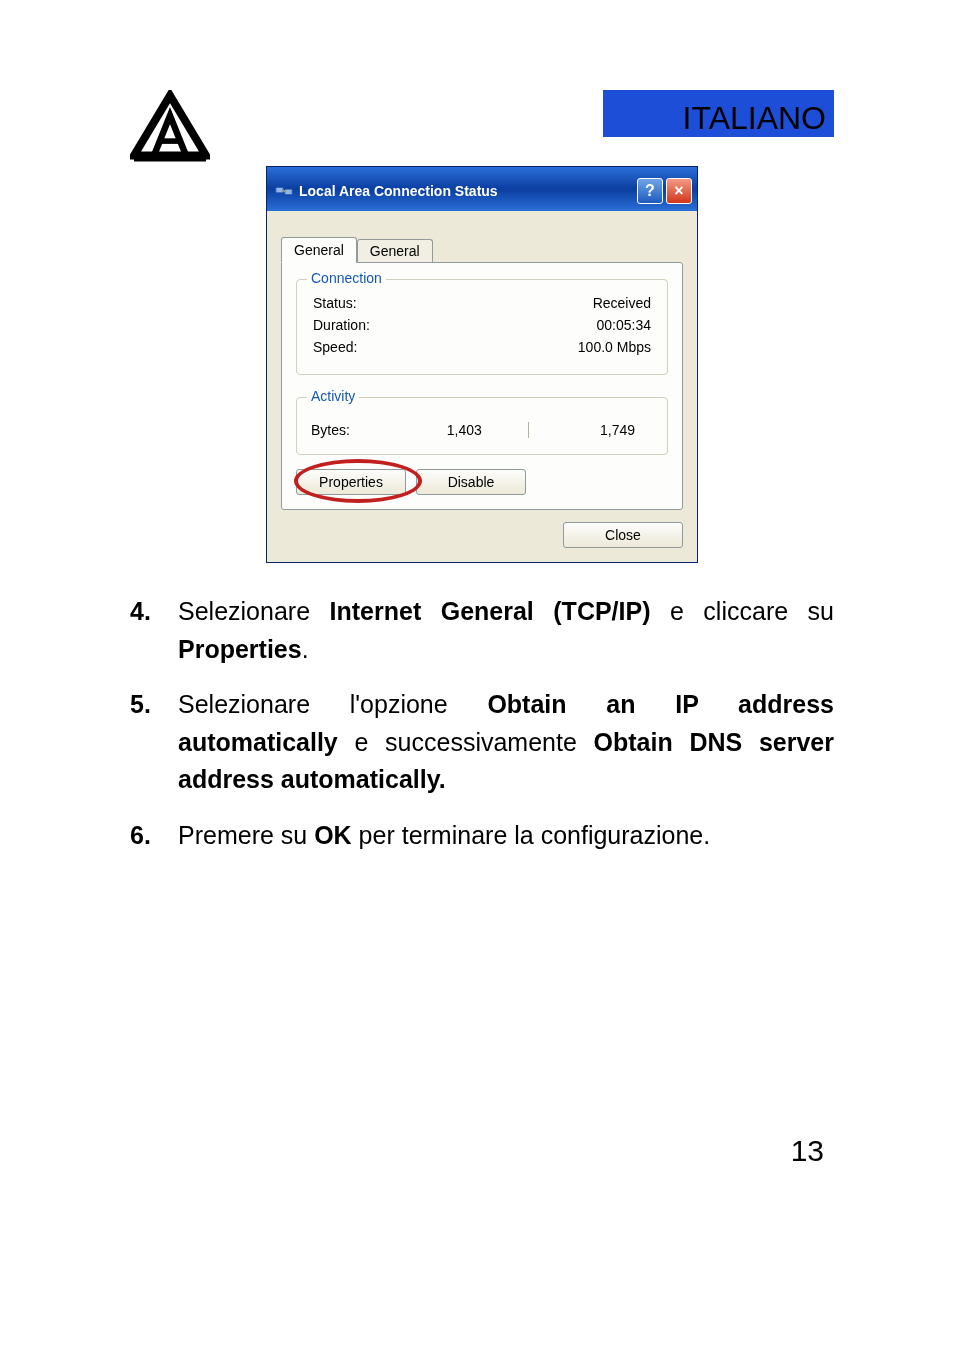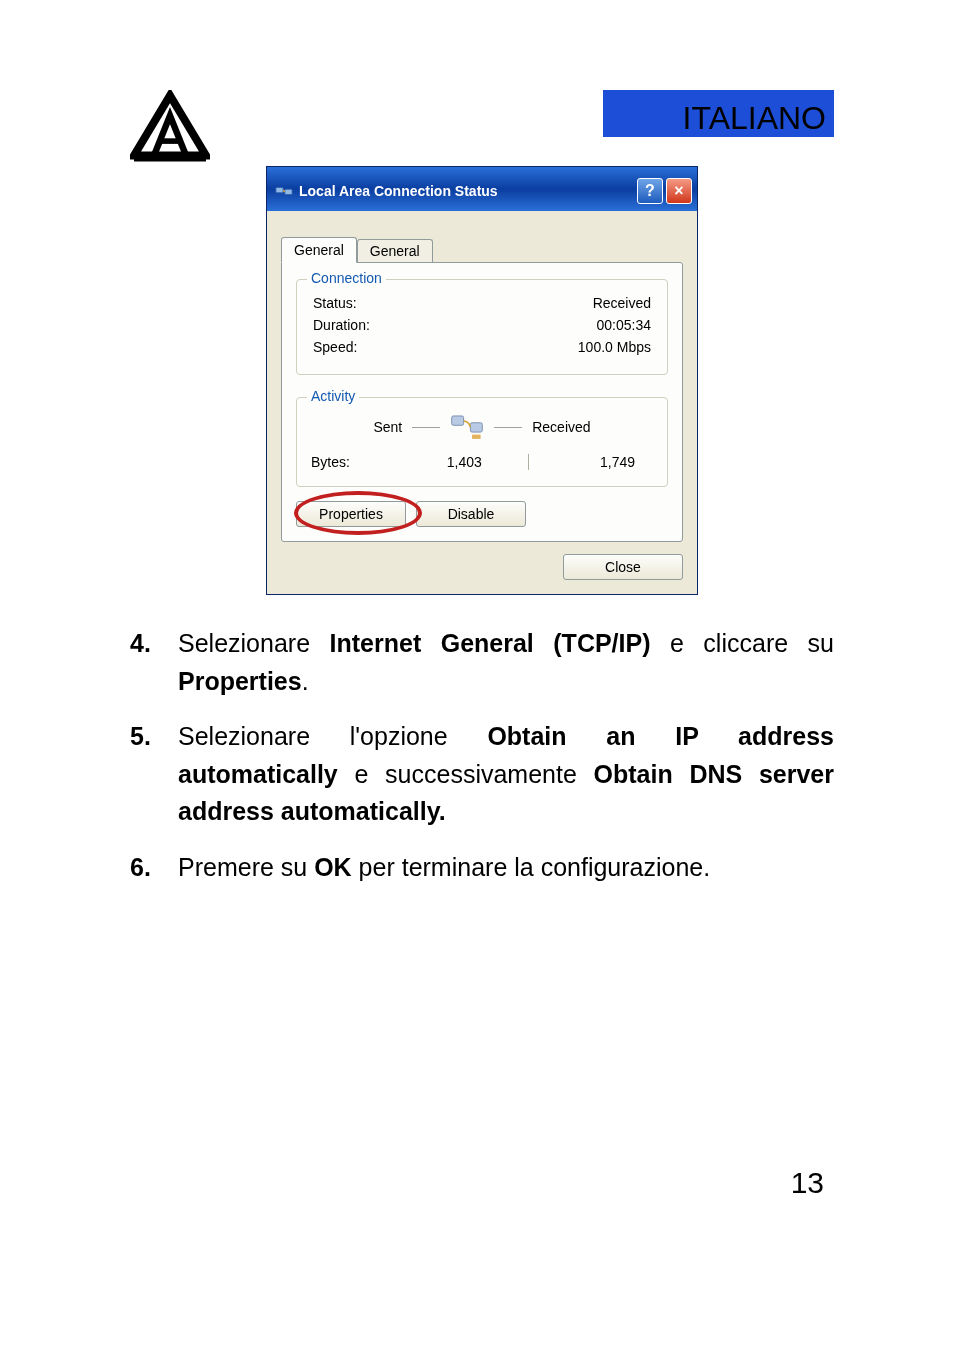--- a/index.html
+++ b/index.html
@@ -214,32 +214,20 @@
               <span>00:05:34</span>
             </div>
             <div class="row">
               <span>Speed:</span>
               <span>100.0 Mbps</span>
             </div>
           </div>
 
           <div class="group" style="margin-top:22px;">
             <div class="group-title">Activity</div>
-            <div class="activity-head">
-              <span>Sent</span>
-              <div class="line"></div>
-              <svg class="act-icon" viewBox="0 0 40 34">
-                <rect x="2" y="4" width="14" height="11" rx="2" fill="#b9cae4" stroke="#6e84a8"></rect>
-                <rect x="24" y="12" width="14" height="11" rx="2" fill="#b9cae4" stroke="#6e84a8"></rect>
-                <path d="M16 10 Q22 10 24 17" stroke="#d7a23c" stroke-width="2" fill="none"></path>
-                <rect x="26" y="26" width="10" height="5" fill="#e2b35a"></rect>
-              </svg>
-              <div class="line"></div>
-              <span>Received</span>
-            </div>
             <div class="bytes-row">
               <span class="lab">Bytes:</span>
               <span class="sent">1,403</span>
               <div class="sep"></div>
               <span class="recv">1,749</span>
             </div>
           </div>
 
           <div class="btn-row">
             <div class="winbtn">Properties</div>

